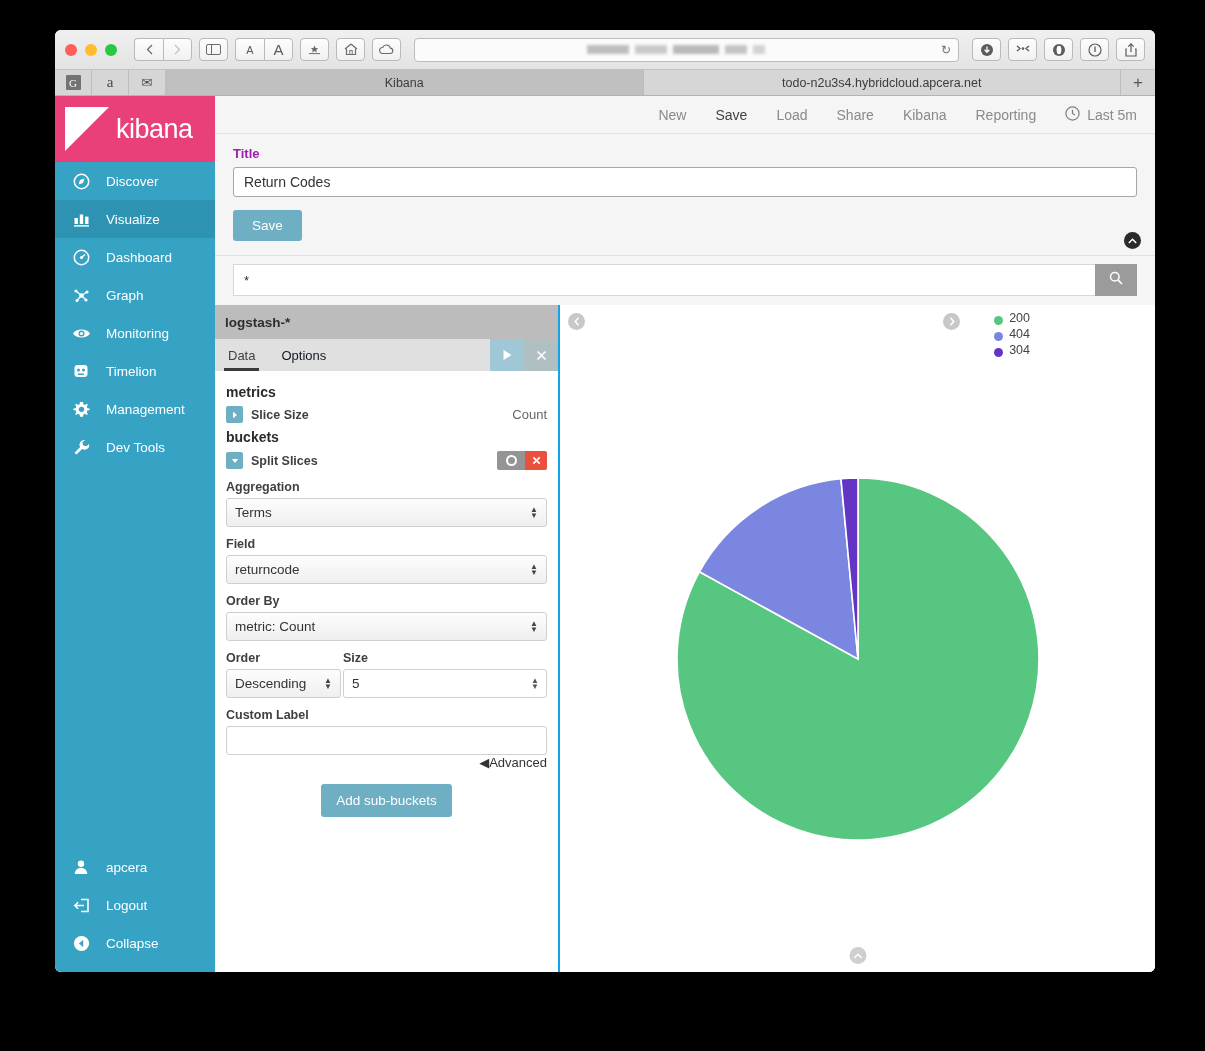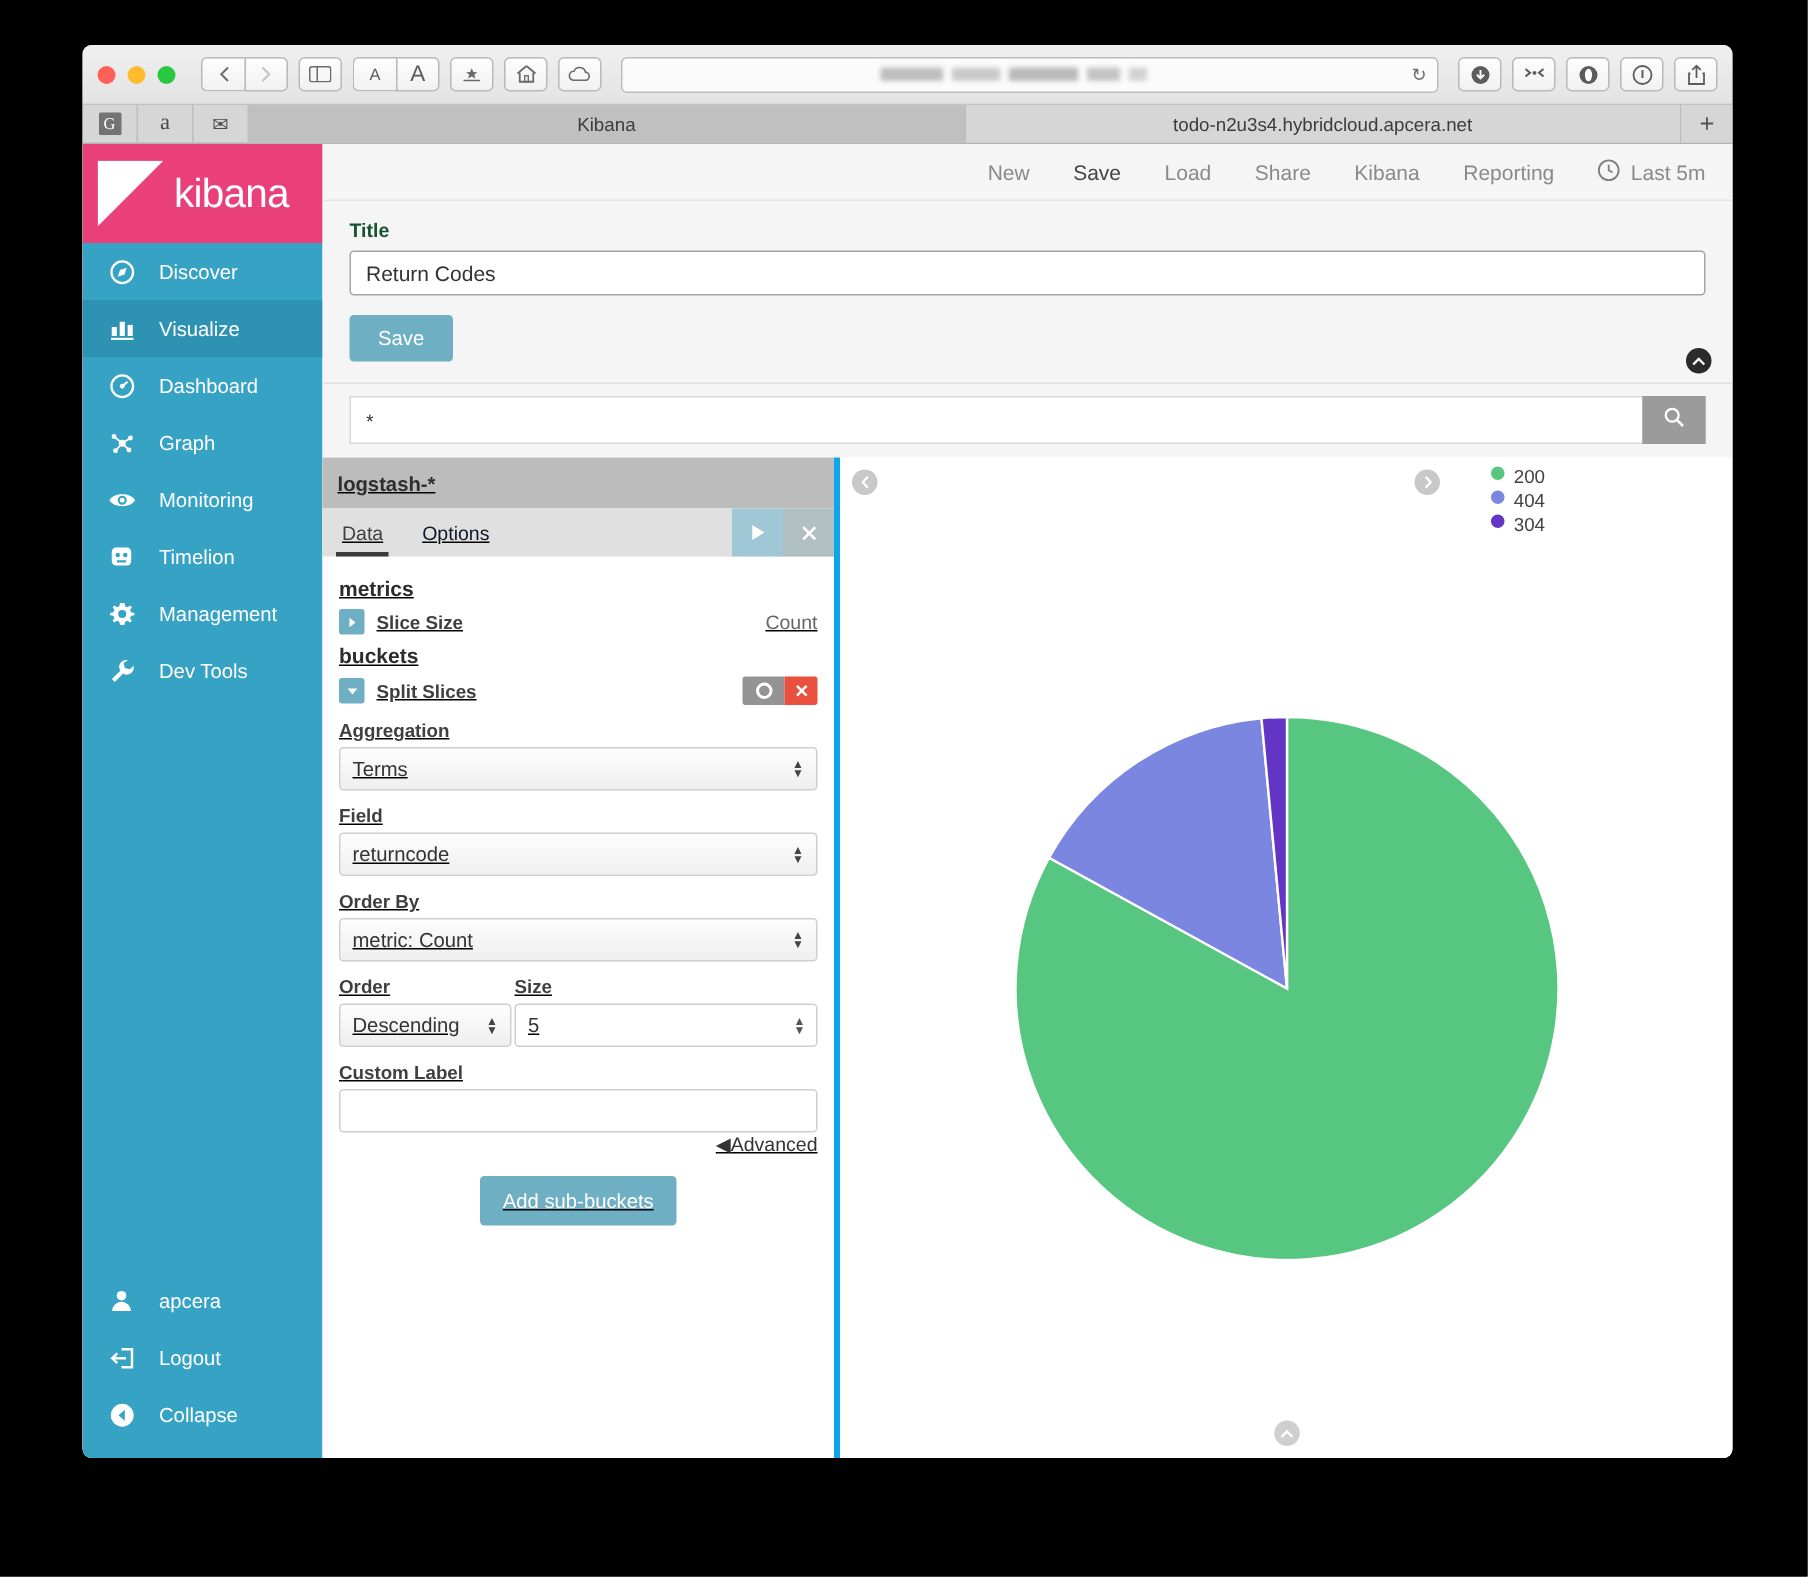--- a/index.html
+++ b/index.html
@@ -165,21 +165,21 @@
   .kb-topnav-item { font-size: 14px; color: #8a8a8a; }
   .kb-topnav-item.strong { color: #444; }
   .kb-time { display: flex; align-items: center; gap: 7px; font-size: 14px; color: #8a8a8a; }
 
   .kb-savepanel {
     background: #f5f5f5;
     border-bottom: 1px solid #e0e0e0;
     padding: 12px 18px 14px 18px;
     position: relative;
   }
-  .kb-label { font-size: 13px; font-weight: bold; color: #14532d; margin-bottom: 6px; }
+  .kb-label { font-size: 13px; font-weight: bold; color: #a21caf; margin-bottom: 6px; }
   .kb-title-input {
     width: 100%; height: 30px;
     border: 1px solid #a6a6a6; border-radius: 3px;
     background: #fff; font-size: 14px; color: #333;
     padding: 0 10px;
     font-family: "Liberation Sans", sans-serif;
   }
   .kb-btn-save {
     margin-top: 13px;
     background: #6eafc4; color: #fff;
@@ -213,22 +213,21 @@
     color: #fff; display: flex; align-items: center; justify-content: center;
   }
 
   
   .kb-body { flex: 1; display: flex; min-height: 0; }
 
   .kb-editor {
     width: 345px; flex-shrink: 0;
     background: #fff;
     display: flex; flex-direction: column;
-    border-right: 4px solid #0ea5e9;
-    text-decoration: underline;
+    border-right: 2px solid #0ea5e9;
   }
   .kb-index {
     background: #bcbcbc; height: 34px;
     display: flex; align-items: center; padding-left: 10px;
     font-size: 13.5px; font-weight: bold; color: #2e2e2e;
   }
   .kb-tabs {
     background: #e0e0e0; height: 32px;
     display: flex; align-items: stretch; position: relative;
   }
@@ -328,21 +327,21 @@
   .vis-collapse-right {
     position: absolute; right: 195px; top: 8px;
     width: 17px; height: 17px; border-radius: 50%;
     background: #c8c8c8; color: #fff;
     display: flex; align-items: center; justify-content: center; font-size: 9px;
   }
   .vis-legend {
     position: absolute; right: 125px; top: 6px;
     display: flex; flex-direction: column; gap: 2px;
   }
-  .legend-item { display: flex; align-items: flex-start; gap: 6px; font-size: 12.5px; color: #444; }
+  .legend-item { display: flex; align-items: flex-end; gap: 6px; font-size: 12.5px; color: #444; }
   .legend-dot { width: 9px; height: 9px; border-radius: 50%; }
 
   .pie-wrap {
     position: absolute; left: 0; right: 0; top: 80px; bottom: 40px;
     display: flex; align-items: center; justify-content: center;
   }
   .vis-collapse-bottom {
     position: absolute; bottom: 8px; left: 50%; transform: translateX(-50%);
     width: 17px; height: 17px; border-radius: 50%;
     background: #cfcfcf; color: #fff;

